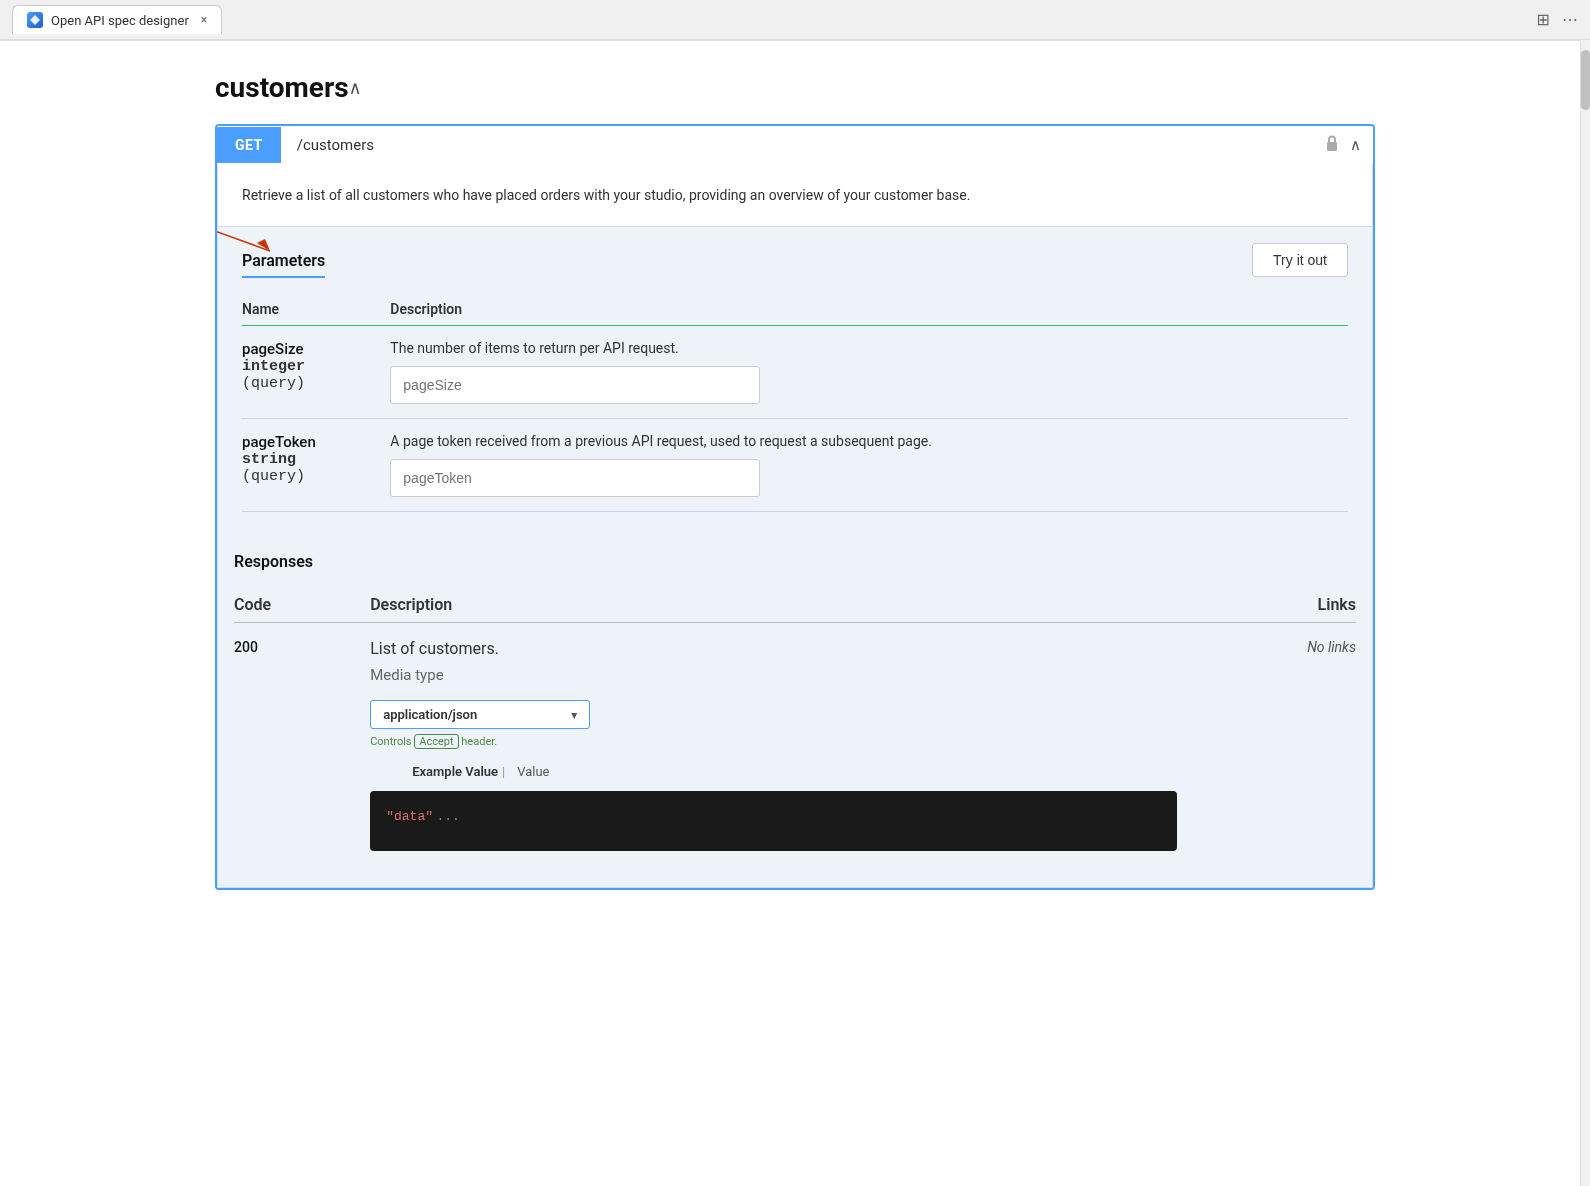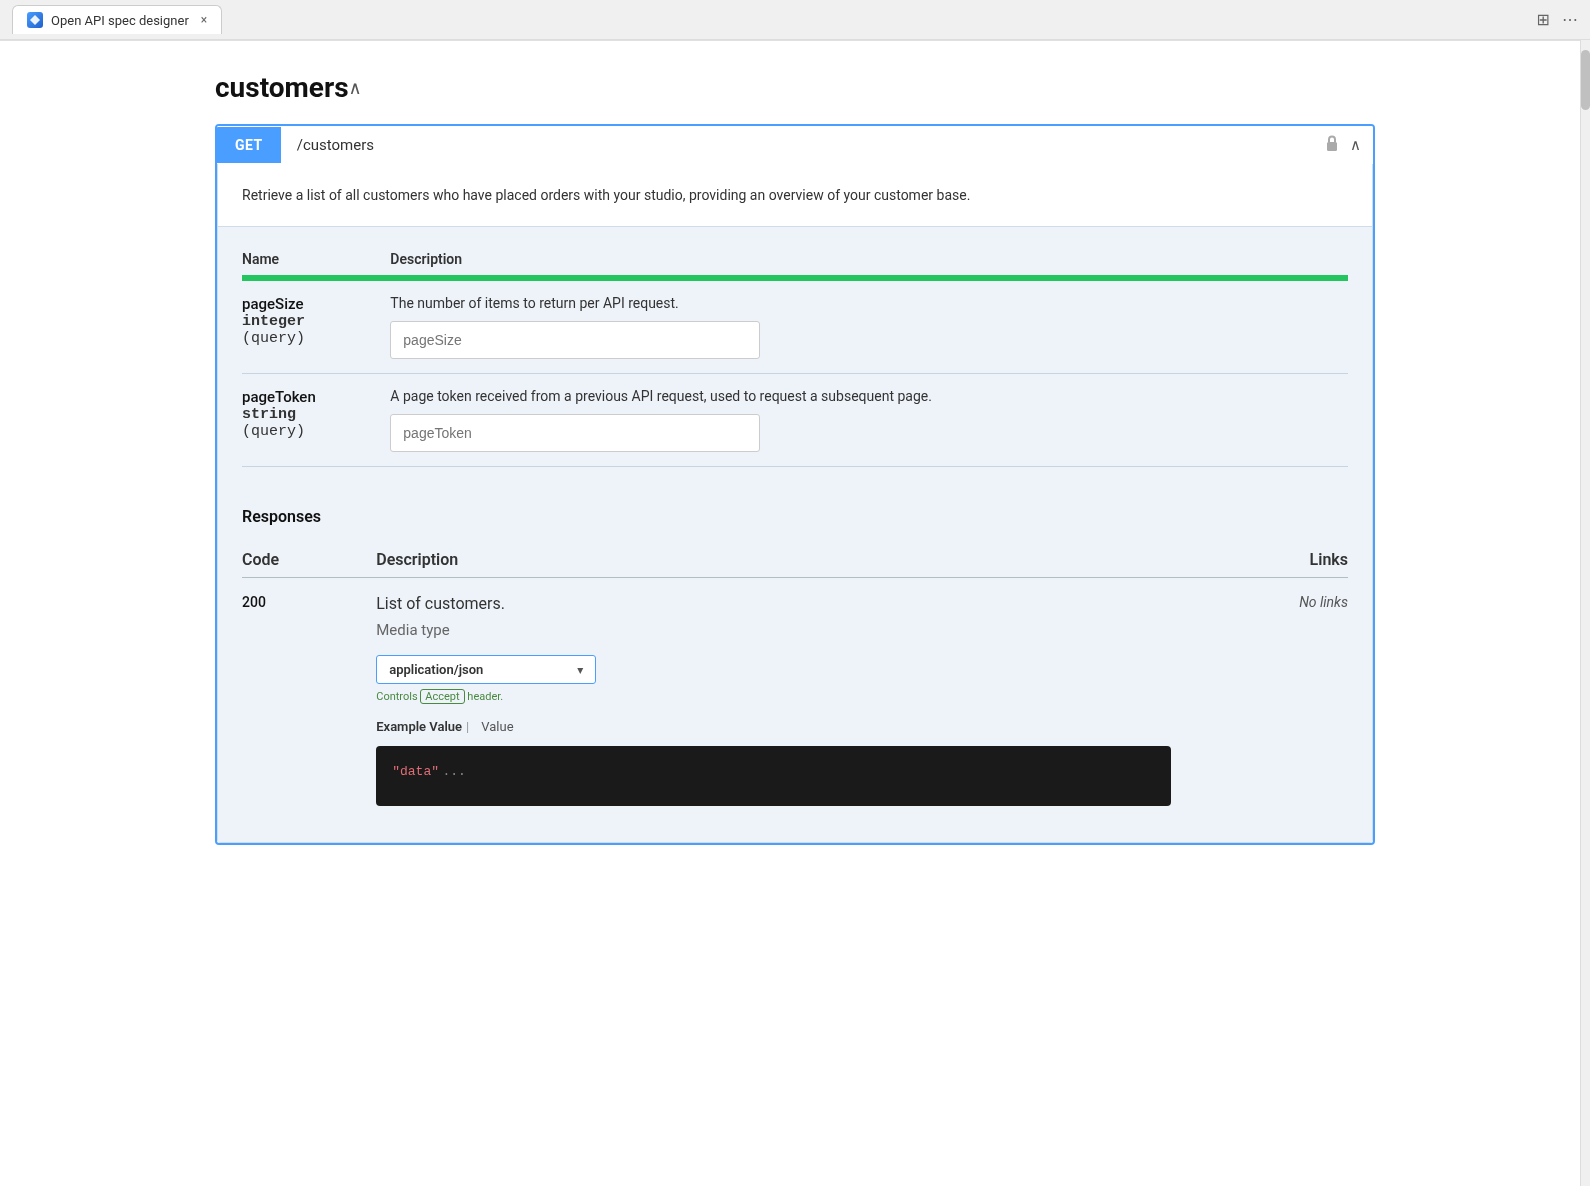--- a/index.html
+++ b/index.html
@@ -186,21 +186,21 @@
       border-radius: 3px;
     }
 
     
     .params-table {
       width: 100%;
       border-collapse: collapse;
       margin-top: 16px;
     }
     .params-table thead tr {
-      border-bottom: 6px solid #22c55e;
+      border-bottom: 1px solid #22c55e;
     }
     .params-table th {
       text-align: left;
       padding: 8px 12px 8px 0;
       font-weight: 600;
       color: #333;
       font-size: 14px;
     }
     .params-table td {
       padding: 14px 12px 14px 0;
@@ -236,21 +236,21 @@
       border: 1px solid #ccc;
       border-radius: 3px;
       font-size: 14px;
       color: #aaa;
       background: white;
       outline: none;
     }
 
     
     .responses-section {
-      padding: 20px 24px;
+      padding: 20px 16px;
       background: #eef3fa;
     }
     .responses-title {
       font-size: 16px;
       font-weight: 600;
       color: #111;
       margin-bottom: 16px;
     }
 
     .responses-table {
@@ -329,20 +329,21 @@
       font-size: 14px;
       padding-right: 0;
     }
 
     
     .example-schema-tabs {
       display: flex;
       align-items: center;
       gap: 0;
       margin-top: 14px;
+      margin-left: 42px;
     }
     .example-tab {
       font-size: 13px;
       font-weight: 600;
       color: #333;
       cursor: pointer;
       padding: 2px 0;
     }
     .schema-tab {
       font-size: 13px;
@@ -451,20 +452,34 @@
         </div>
       </div>
 
       <div class="api-content">
 
         <div class="description-section">
           <span>Retrieve a list of all customers who have placed orders with your studio, providing an overview of your customer base.</span>
         </div>
 
         <div class="parameters-section">
+          <div class="params-header">
+            <div style="position:relative;">
+              <span class="params-title">Parameters</span>
+
+              
+              <div class="red-arrow-container">
+                <svg width="220" height="100" viewBox="0 0 220 100">
+                  <line x1="20" y1="20" x2="185" y2="80" stroke="#cc3300" stroke-width="1.5"></line>
+                  <polygon points="185,80 172,72 180,68" fill="#cc3300"></polygon>
+                </svg>
+              </div>
+            </div>
+            <button class="try-it-out-btn">Try it out</button>
+          </div>
 
           <table class="params-table">
             <thead>
               <tr>
                 <th>Name</th>
                 <th>Description</th>
               </tr>
             </thead>
             <tbody>
               <tr>

